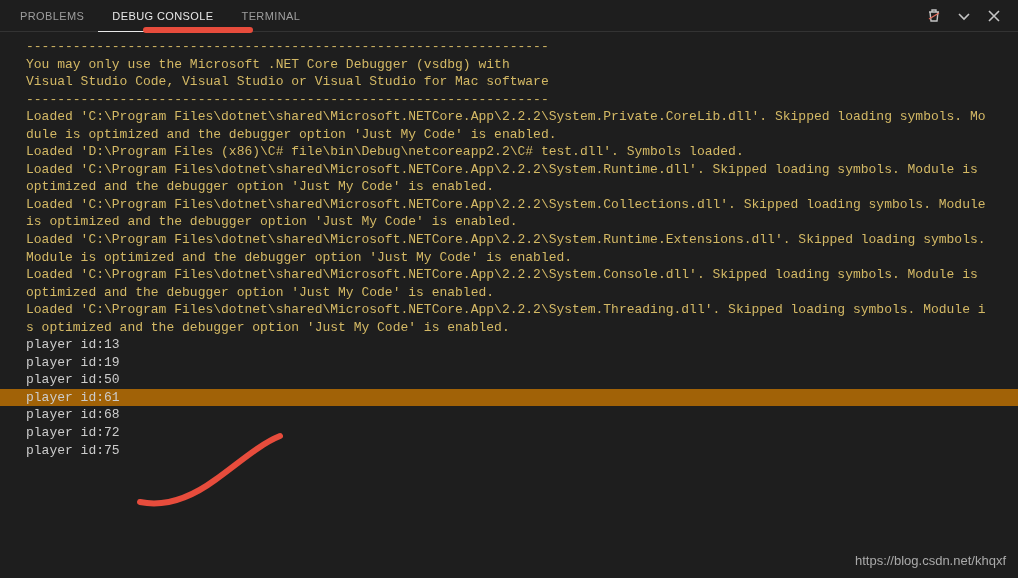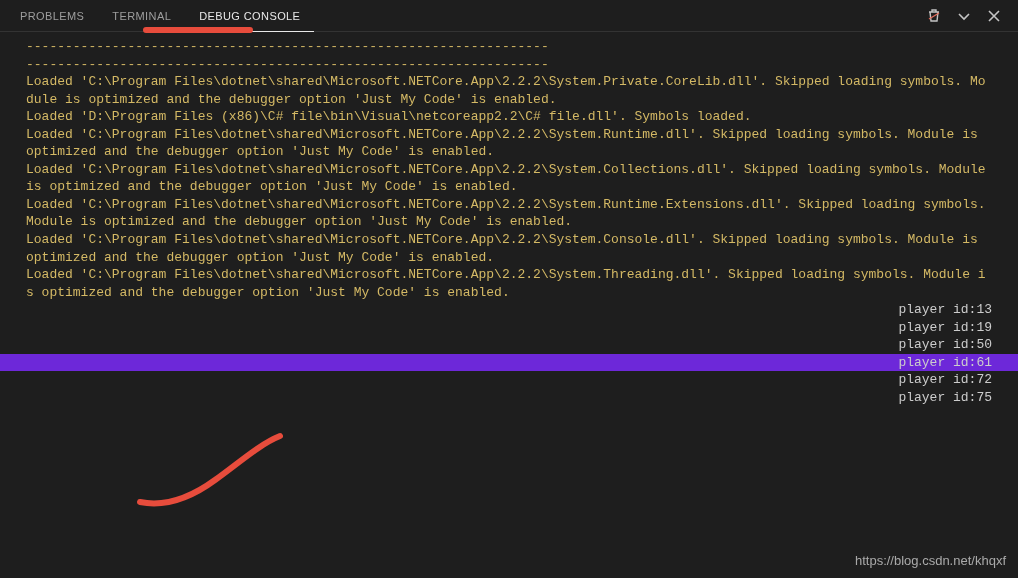--- a/index.html
+++ b/index.html
@@ -61,24 +61,24 @@
     overflow: hidden;
     padding: 6px 0 0 0;
     line-height: 1.35;
     position: relative;
   }
   .line {
     padding: 0 26px;
     white-space: pre-wrap;
     word-break: break-all;
   }
-  .white { color: #cccccc; text-align: right; }
+  .white { color: #cccccc; }
   .yellow { color: #d4b965; }
   .line.highlight {
-    background: #6d28d9;
+    background: #a16207;
   }
   .annotation {
     position: absolute;
     pointer-events: none;
   }
   .tab-underline {
     position: absolute;
     height: 6px;
     border-radius: 3px;
     background: #e74c3c;
@@ -94,22 +94,22 @@
     opacity: 0.9;
     margin-left: 8px;
   }
 </style>
 </head>
 <body>
 
 <div class="panel">
   <div class="tabbar">
     <div class="tab">PROBLEMS</div>
+    <div class="tab active">DEBUG CONSOLE</div>
     <div class="tab">TERMINAL</div>
-    <div class="tab active">DEBUG CONSOLE</div>
     <div class="spacer"></div>
     <div class="actions">
       <div class="icon-btn">
         <svg viewBox="0 0 16 16" fill="none" stroke="currentColor" stroke-width="1.4">
             <path d="M3 4h10M4 4l1 9h6l1-9M6 4V2h4v2"></path>
             <path d="M3 11l10-6" stroke="#e06c5c"></path>
           </svg>
       </div>
       <div class="icon-btn">
         <svg viewBox="0 0 16 16" fill="none" stroke="currentColor" stroke-width="1.6">
@@ -119,32 +119,35 @@
       <div class="icon-btn">
         <svg viewBox="0 0 16 16" fill="none" stroke="currentColor" stroke-width="1.6">
             <path d="M3 3l10 10M13 3L3 13"></path>
           </svg>
       </div>
     </div>
   </div>
 
   <div class="console-body">
     <div class="line yellow">-------------------------------------------------------------------</div>
+    <div class="line yellow">You may only use the Microsoft .NET Core Debugger (vsdbg) with</div>
+    <div class="line yellow">Visual Studio Code, Visual Studio or Visual Studio for Mac software</div>
     <div class="line yellow">-------------------------------------------------------------------</div>
     <div class="line yellow">Loaded 'C:\Program Files\dotnet\shared\Microsoft.NETCore.App\2.2.2\System.Private.CoreLib.dll'. Skipped loading symbols. Module is optimized and the debugger option 'Just My Code' is enabled.</div>
-    <div class="line yellow">Loaded 'D:\Program Files (x86)\C# file\bin\Visual\netcoreapp2.2\C# file.dll'. Symbols loaded.</div>
+    <div class="line yellow">Loaded 'D:\Program Files (x86)\C# file\bin\Debug\netcoreapp2.2\C# test.dll'. Symbols loaded.</div>
     <div class="line yellow">Loaded 'C:\Program Files\dotnet\shared\Microsoft.NETCore.App\2.2.2\System.Runtime.dll'. Skipped loading symbols. Module is optimized and the debugger option 'Just My Code' is enabled.</div>
     <div class="line yellow">Loaded 'C:\Program Files\dotnet\shared\Microsoft.NETCore.App\2.2.2\System.Collections.dll'. Skipped loading symbols. Module is optimized and the debugger option 'Just My Code' is enabled.</div>
     <div class="line yellow">Loaded 'C:\Program Files\dotnet\shared\Microsoft.NETCore.App\2.2.2\System.Runtime.Extensions.dll'. Skipped loading symbols. Module is optimized and the debugger option 'Just My Code' is enabled.</div>
     <div class="line yellow">Loaded 'C:\Program Files\dotnet\shared\Microsoft.NETCore.App\2.2.2\System.Console.dll'. Skipped loading symbols. Module is optimized and the debugger option 'Just My Code' is enabled.</div>
     <div class="line yellow">Loaded 'C:\Program Files\dotnet\shared\Microsoft.NETCore.App\2.2.2\System.Threading.dll'. Skipped loading symbols. Module is optimized and the debugger option 'Just My Code' is enabled.</div>
     <div class="line white">player id:13</div>
     <div class="line white">player id:19</div>
     <div class="line white">player id:50</div>
     <div class="line white highlight">player id:61</div>
+    <div class="line white">player id:68</div>
     <div class="line white">player id:72</div>
     <div class="line white">player id:75</div>
 
     <svg class="annotation" style="left:130px; top:398px; width:170px; height:84px;" viewBox="0 0 170 84">
       <path d="M10 72 C 30 76, 55 72, 85 50 C 110 32, 130 14, 150 6" stroke="#e74c3c" stroke-width="6" fill="none" stroke-linecap="round"></path>
     </svg>
   </div>
 </div>
 
 <div class="tab-underline" style="left:143px; top:27px; width:110px;"></div>

